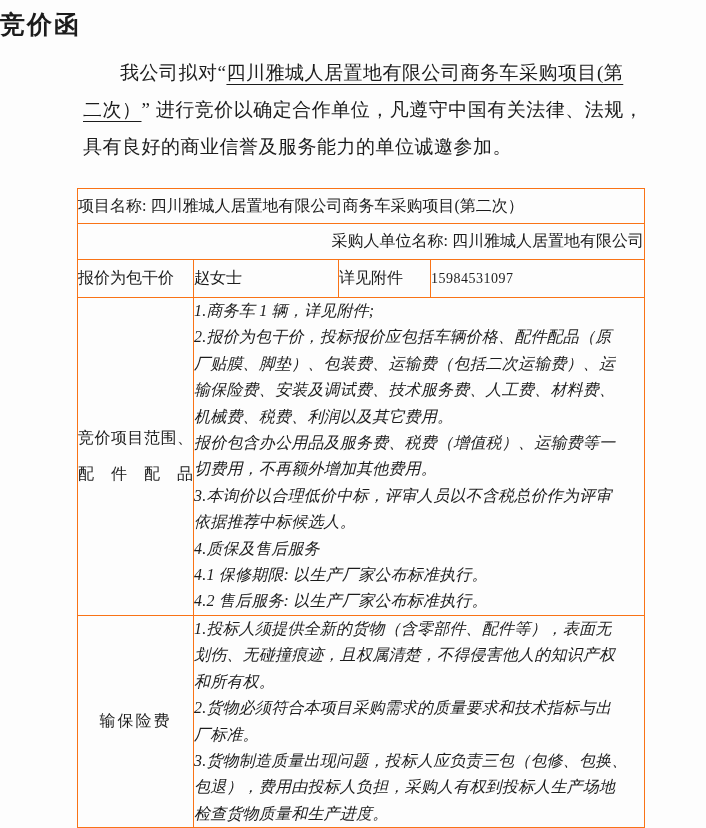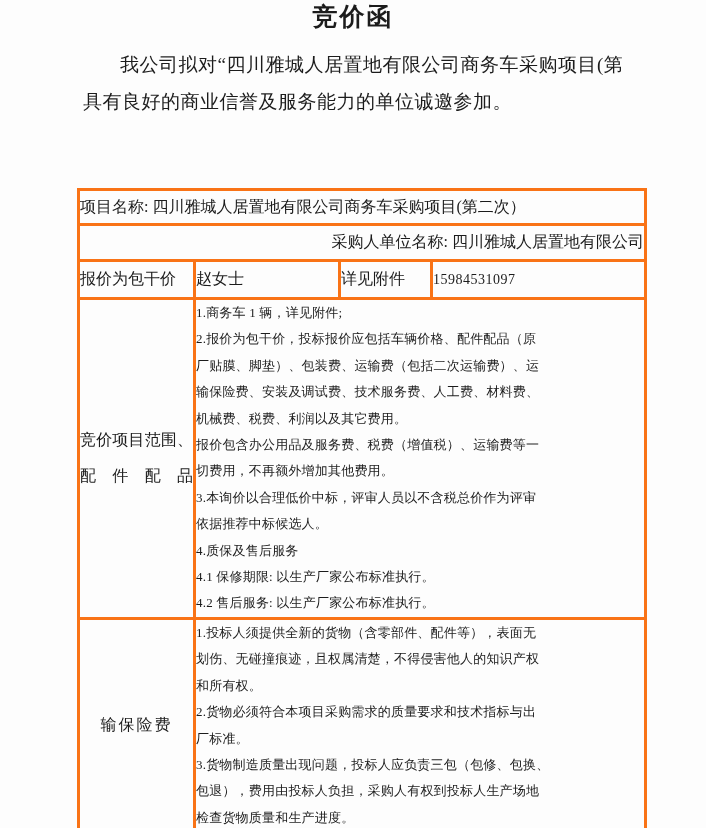--- a/index.html
+++ b/index.html
@@ -13,51 +13,52 @@
     background: #fdfdfd;
     font-family: "Liberation Serif", "DejaVu Serif", serif;
     color: #1c1c1c;
   }
   .page {
     position: relative;
     width: 706px;
     height: 828px;
   }
   .doc-title {
-    text-align: center;
+    padding-top: 8px;
     font-size: 25px;
     font-weight: bold;
     letter-spacing: 2px;
     line-height: 34px;
   }
   .intro {
     margin: 12px 56px 0 80px;
     font-size: 19px;
     line-height: 37px;
     letter-spacing: 0.5px;
   }
   .intro-line { white-space: nowrap; }
   .intro-line-1 { text-indent: 40px; }
   .intro-line-2, .intro-line-3 { margin-left: 3px; }
   .u {
+    text-decoration: underline;
     text-underline-offset: 5px;
     text-decoration-thickness: 1px;
   }
   table.bid {
     position: absolute;
     left: 77px;
     top: 188px;
     width: 567px;
     border-collapse: collapse;
     table-layout: fixed;
     font-size: 16px;
     color: #1c1c1c;
   }
   table.bid td {
-    border: 3px solid #f97316;
+    border: 1px solid #f97316;
     padding: 0;
     vertical-align: middle;
     overflow: hidden;
   }
   tr.r1 { height: 35px; }
   tr.r2 { height: 36px; text-align: right; }
   tr.r3 { height: 38px; }
   tr.r4 { height: 317px; }
   tr.r5 { height: 211px; }
   .cell-pad { padding: 0 4px 0 7px; }
@@ -69,36 +70,40 @@
     text-align: justify;
     text-align-last: justify;
   }
   .label-quality {
     text-align: center;
     letter-spacing: 2px;
   }
   .content-cell {
     vertical-align: top;
     padding: 2px 4px 0 6px;
-    font-size: 13px;
+    font-size: 16px;
     line-height: 26.4px;
     white-space: pre-line;
     letter-spacing: 0.2px;
+    font-style: italic;
   }
 </style>
 </head>
 <body>
 
 <div class="page">
 
   <div class="doc-title">竞价函</div>
 
   <div class="intro">
     <div class="intro-line intro-line-1">
       <span>我公司拟对“</span><span class="u">四川雅城人居置地有限公司商务车采购项目(第</span>
+    </div>
+    <div class="intro-line intro-line-2">
+      <span class="u">二次）</span><span>” 进行竞价以确定合作单位，凡遵守中国有关法律、法规，</span>
     </div>
     <div class="intro-line intro-line-3">具有良好的商业信誉及服务能力的单位诚邀参加。</div>
   </div>
 
   <table class="bid">
     <colgroup>
       <col style="width:116px">
       <col style="width:145px">
       <col style="width:92px">
       <col style="width:214px">

